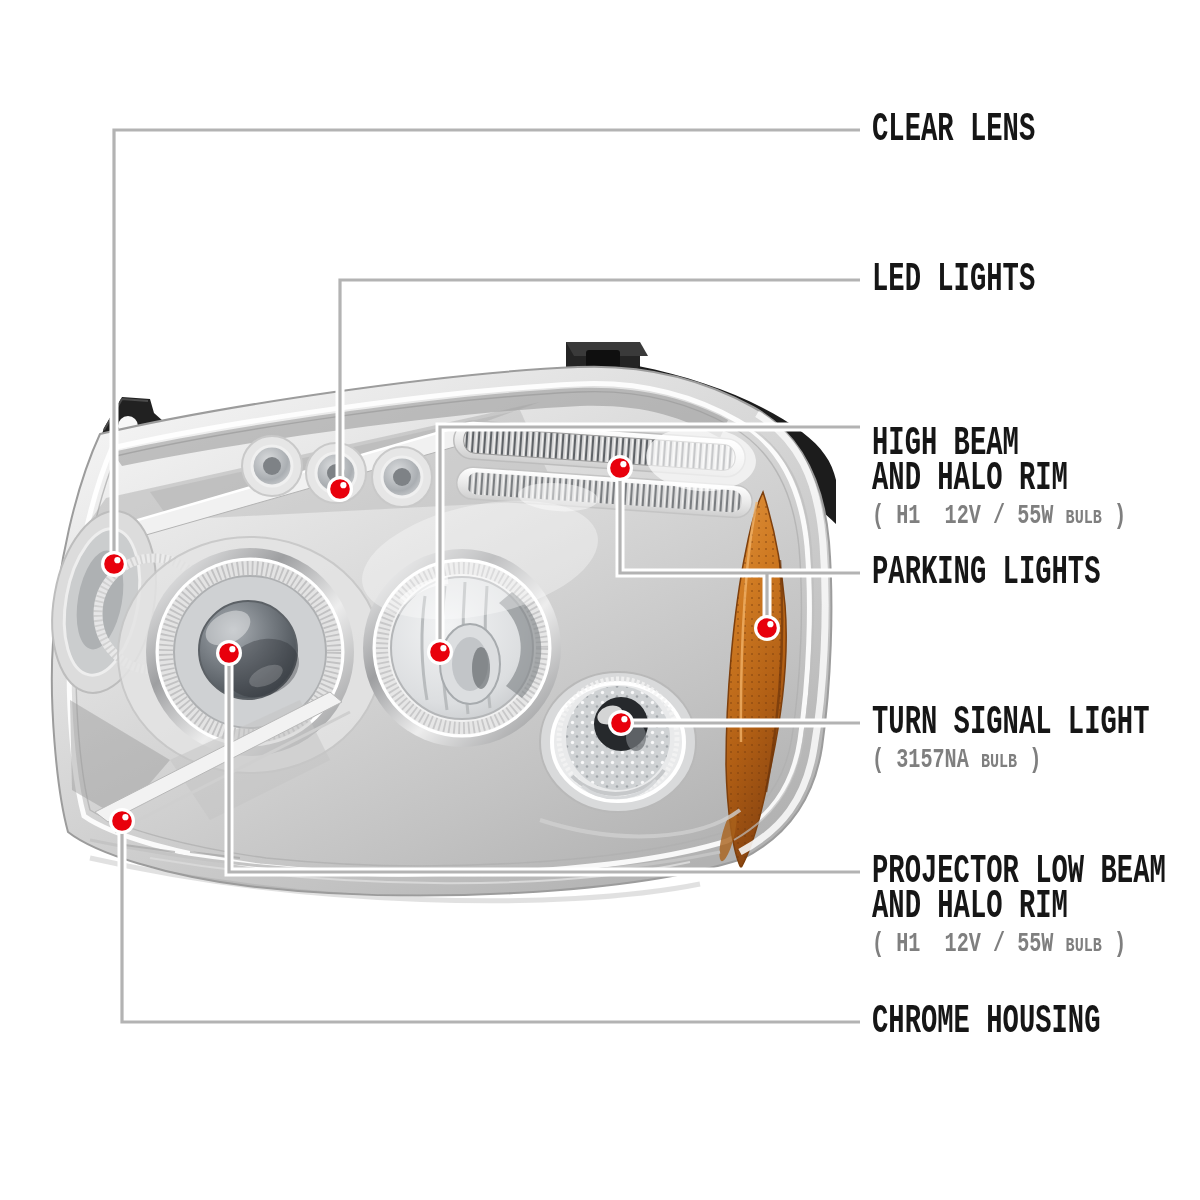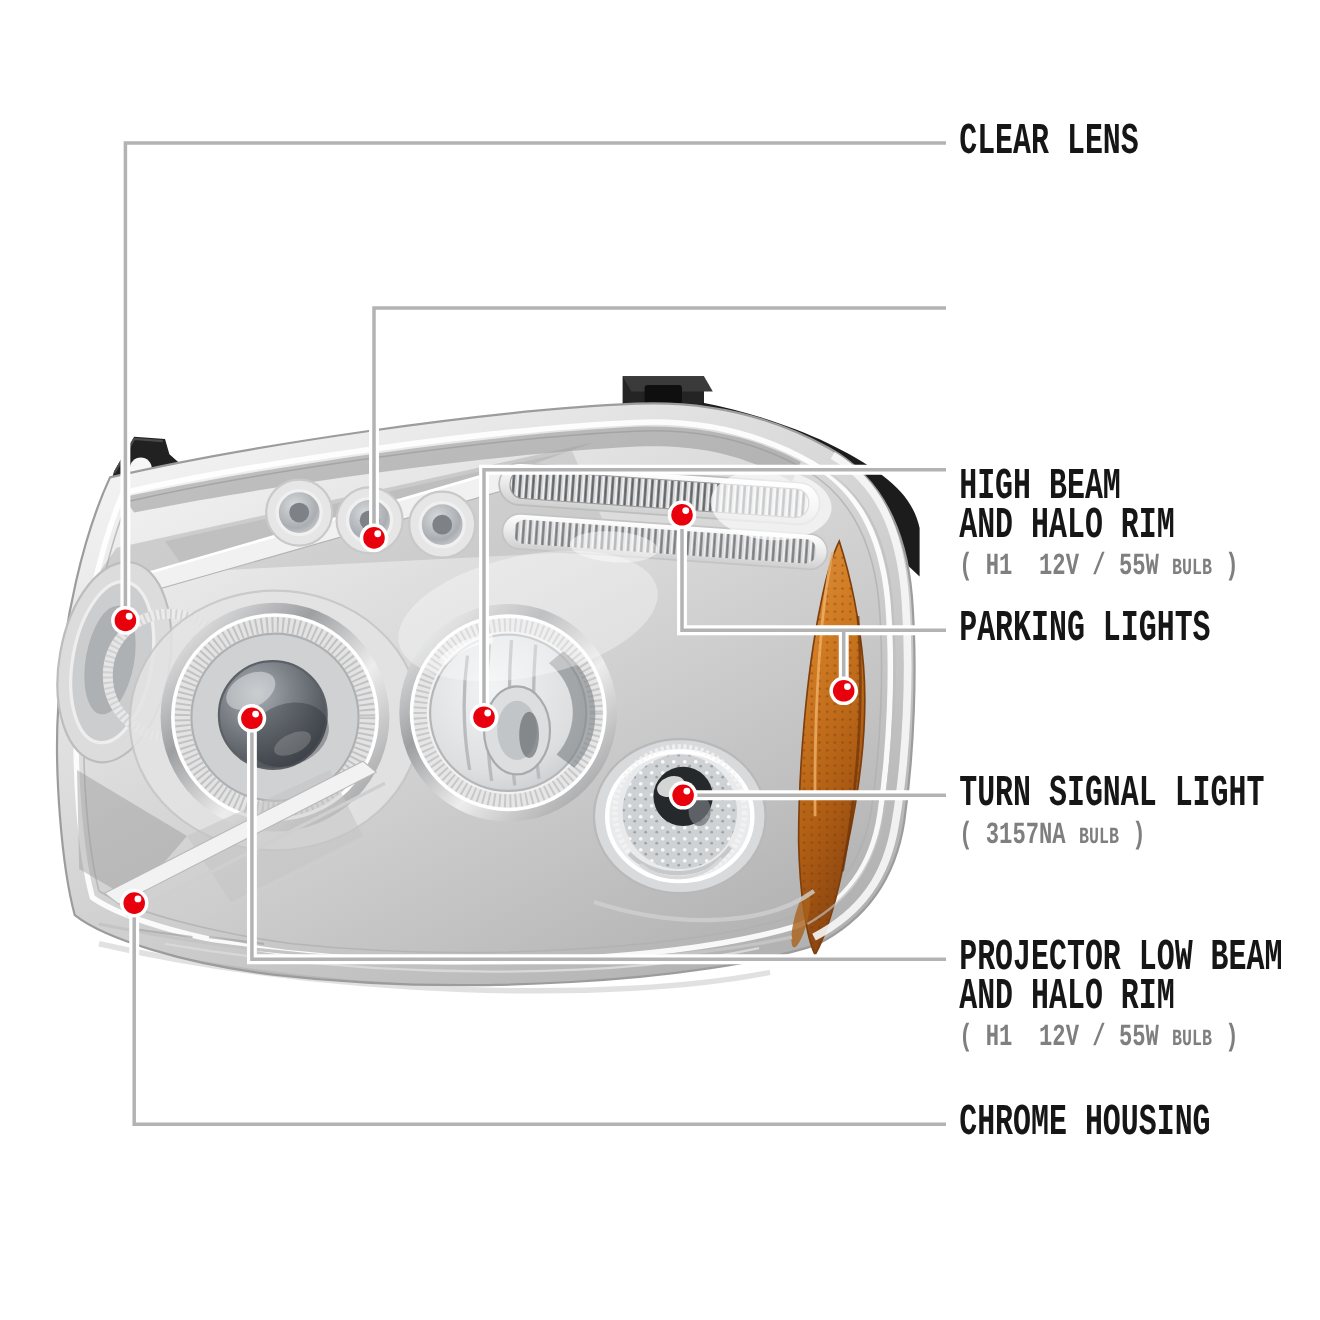--- a/index.html
+++ b/index.html
@@ -289,20 +289,23 @@
           <circle class="dot-red" r="9.8"></circle>
           <circle class="dot-hi" cx="3.4" cy="-3.8" r="3.1"></circle>
       </g>
     </g>
   </svg>
 
   <div class="callout" style="top:112px">
     <div class="t">CLEAR LENS</div>
   </div>
 
+  <div class="callout" style="top:262px">
+    <div class="t">LED LIGHTS</div>
+  </div>
 
   <div class="callout" style="top:426px">
     <div class="t">HIGH BEAM</div>
     <div class="t">AND HALO RIM</div>
     <div class="spec"><span class="p">( H1  12V / 55W </span><span class="b">BULB</span><span class="p"> )</span></div>
   </div>
 
   <div class="callout" style="top:555px">
     <div class="t">PARKING LIGHTS</div>
   </div>

